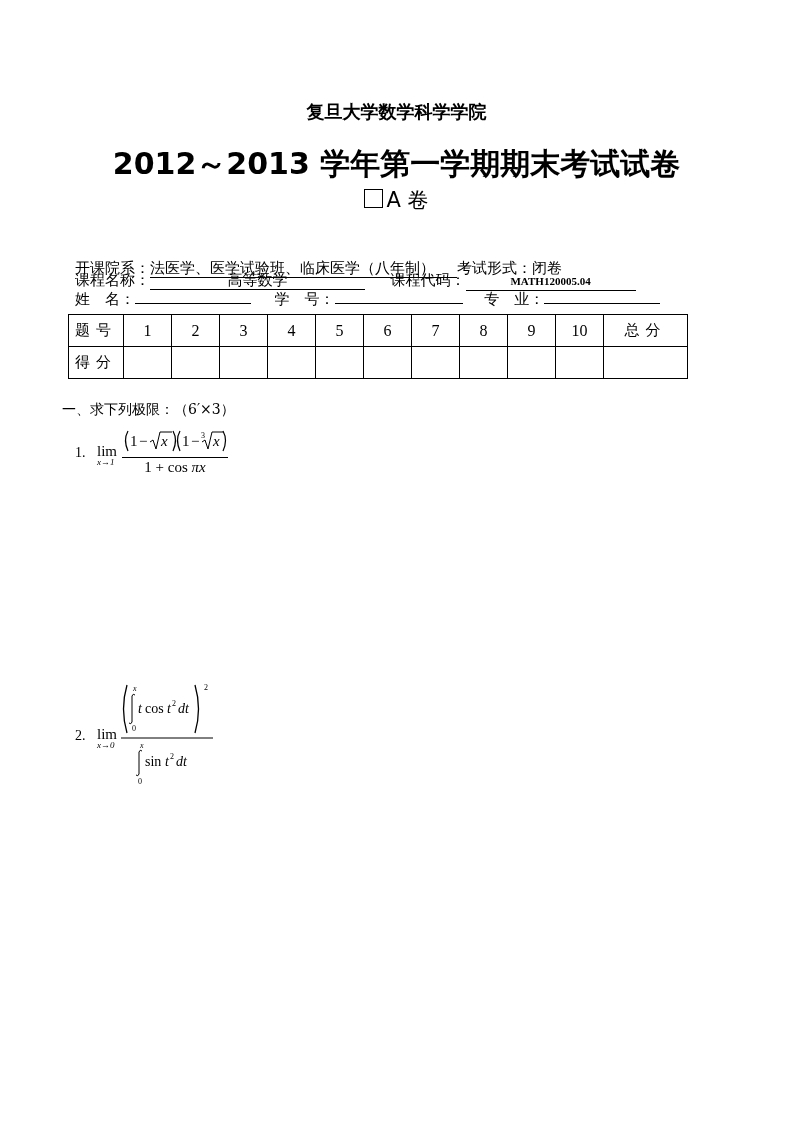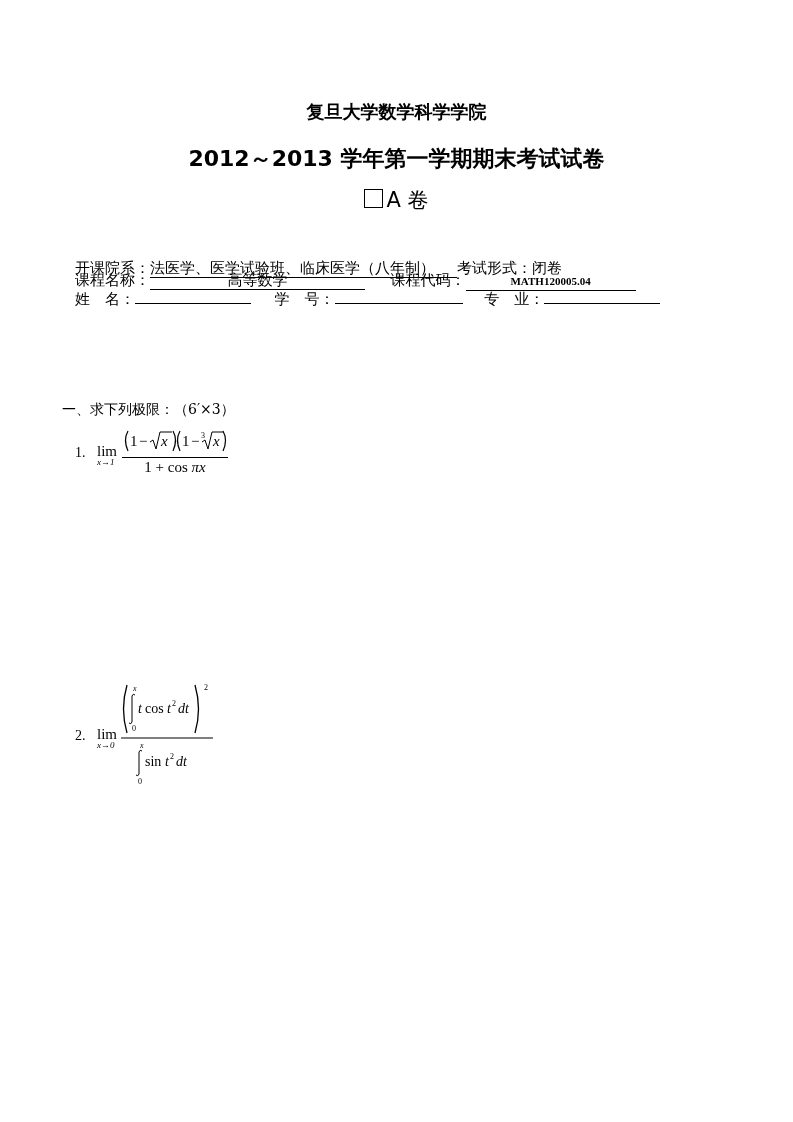--- a/index.html
+++ b/index.html
@@ -1,19 +1,19 @@
 <!DOCTYPE html>
 <html><head>
   <meta charset="utf-8">
   <style>
     html, body { margin: 0; padding: 0; background: #ffffff; }
     body { width: 793px; height: 1122px; position: relative; overflow: hidden; color: #000; font-family: "DejaVu Serif", "Liberation Serif", serif; }
     .abs { position: absolute; }
     .title1 { top: 100px; left: 0; width: 793px; text-align: center; font-size: 18px; font-weight: bold; font-family: "DejaVu Sans", sans-serif; letter-spacing: 0px; }
-    .title2 { top: 144px; left: 0; width: 793px; text-align: center; font-size: 22px; font-weight: bold; font-family: "DejaVu Sans", sans-serif; }
+    .title2 { top: 144px; left: 0; width: 793px; text-align: center; font-size: 30px; font-weight: bold; font-family: "DejaVu Sans", sans-serif; }
     .title3 { top: 186px; left: 0; width: 793px; text-align: center; font-size: 21px; font-family: "DejaVu Sans", sans-serif; }
     .title3 .box { display: inline-block; width: 17px; height: 17px; border: 1.5px solid #000; vertical-align: -1px; margin-right: 3px; }
     .info { font-size: 15px; font-family: "DejaVu Serif", serif; white-space: nowrap; }
     .uline { display: inline-block; border-bottom: 1px solid #000; text-align: center; line-height: 17px; }
     .bold { font-weight: bold; font-family: "Liberation Serif", serif; font-size: 11px; }
     table.score { position: absolute; left: 68px; top: 314px; border-collapse: collapse; font-size: 15px; }
     table.score td { border: 1px solid #000; height: 31px; text-align: center; padding: 0; }
     table.score td.hd { width: 54px; letter-spacing: 6px; }
     table.score td.n { width: 47px; font-family: "Liberation Serif", serif; font-size: 16px; }
     table.score td.tot { width: 83px; letter-spacing: 6px; }
@@ -45,20 +45,48 @@
 <div class="abs info" style="top:290px; left:75px;">
   <span>姓　名：</span><span class="uline" style="width:116px;"></span>
   <span style="display:inline-block; width:14px;"></span>
   <span>学　号：</span><span class="uline" style="width:128px;"></span>
   <span style="display:inline-block; width:12px;"></span>
   <span>专　业：</span><span class="uline" style="width:116px;"></span>
 </div>
 
 <table class="score">
   <tbody>
+      <tr>
+    <td class="hd">题号</td>
+    <td class="n">1</td>
+    <td class="n">2</td>
+    <td class="n">3</td>
+    <td class="n">4</td>
+    <td class="n">5</td>
+    <td class="n">6</td>
+    <td class="n">7</td>
+    <td class="n">8</td>
+    <td class="n">9</td>
+    <td class="n">10</td>
+    <td class="tot">总分</td>
+  </tr>
+  <tr>
+    <td class="hd">得分</td>
+    <td class="n"></td>
+    <td class="n"></td>
+    <td class="n"></td>
+    <td class="n"></td>
+    <td class="n"></td>
+    <td class="n"></td>
+    <td class="n"></td>
+    <td class="n"></td>
+    <td class="n"></td>
+    <td class="n"></td>
+    <td class="tot"></td>
+  </tr>
 </tbody>
   </table>
 
 <div class="abs sec">一、求下列极限：（6′×3）</div>
 
 <div class="abs" style="top:428px; left:75px; width:200px; height:50px;">
   <span class="abs qnum" style="left:0; top:17px;">1.</span>
   <div class="abs lim" style="left:22px; top:15px; width:22px;">
     <div>lim</div>
     <div class="sub" style="margin-top:-3px;">x→1</div>

